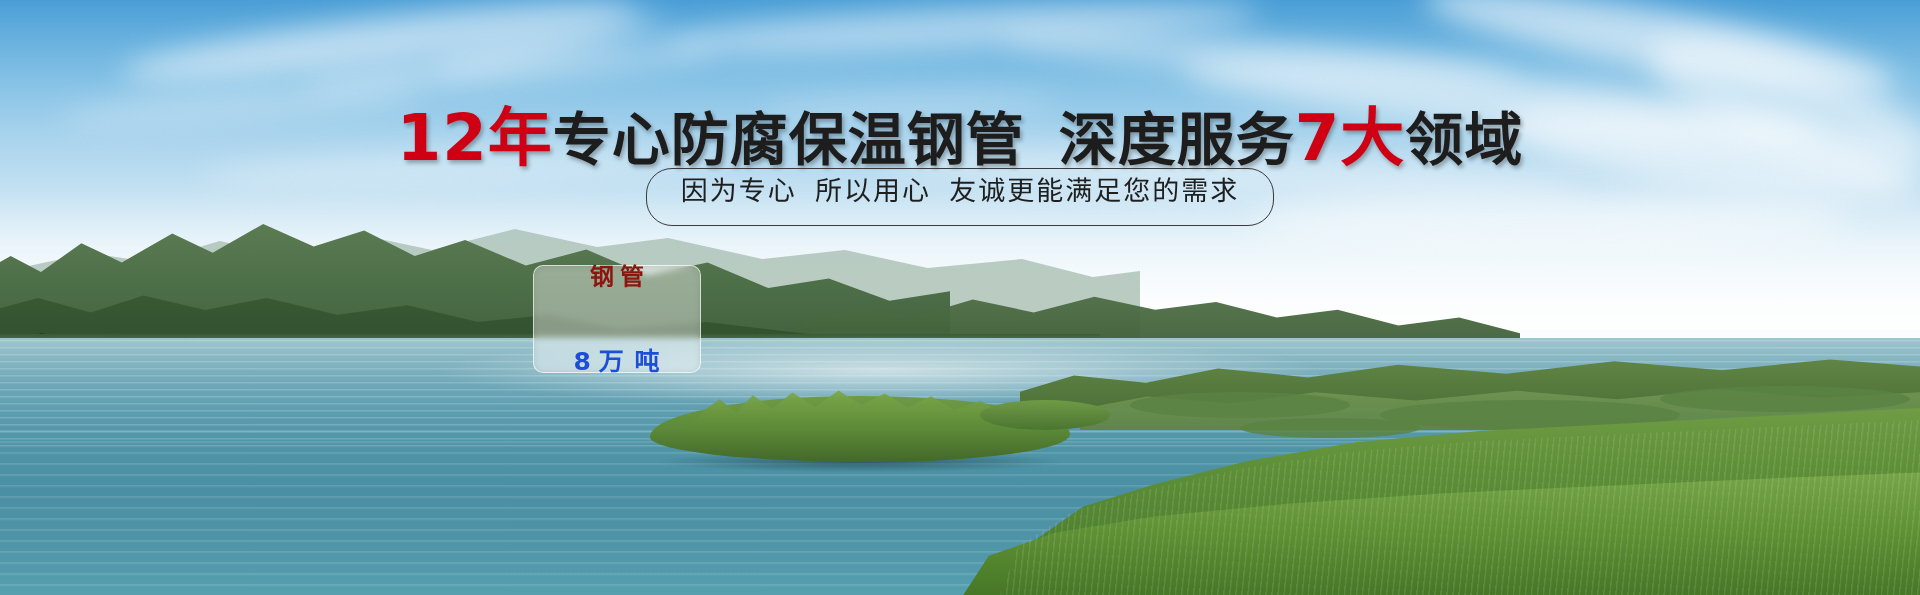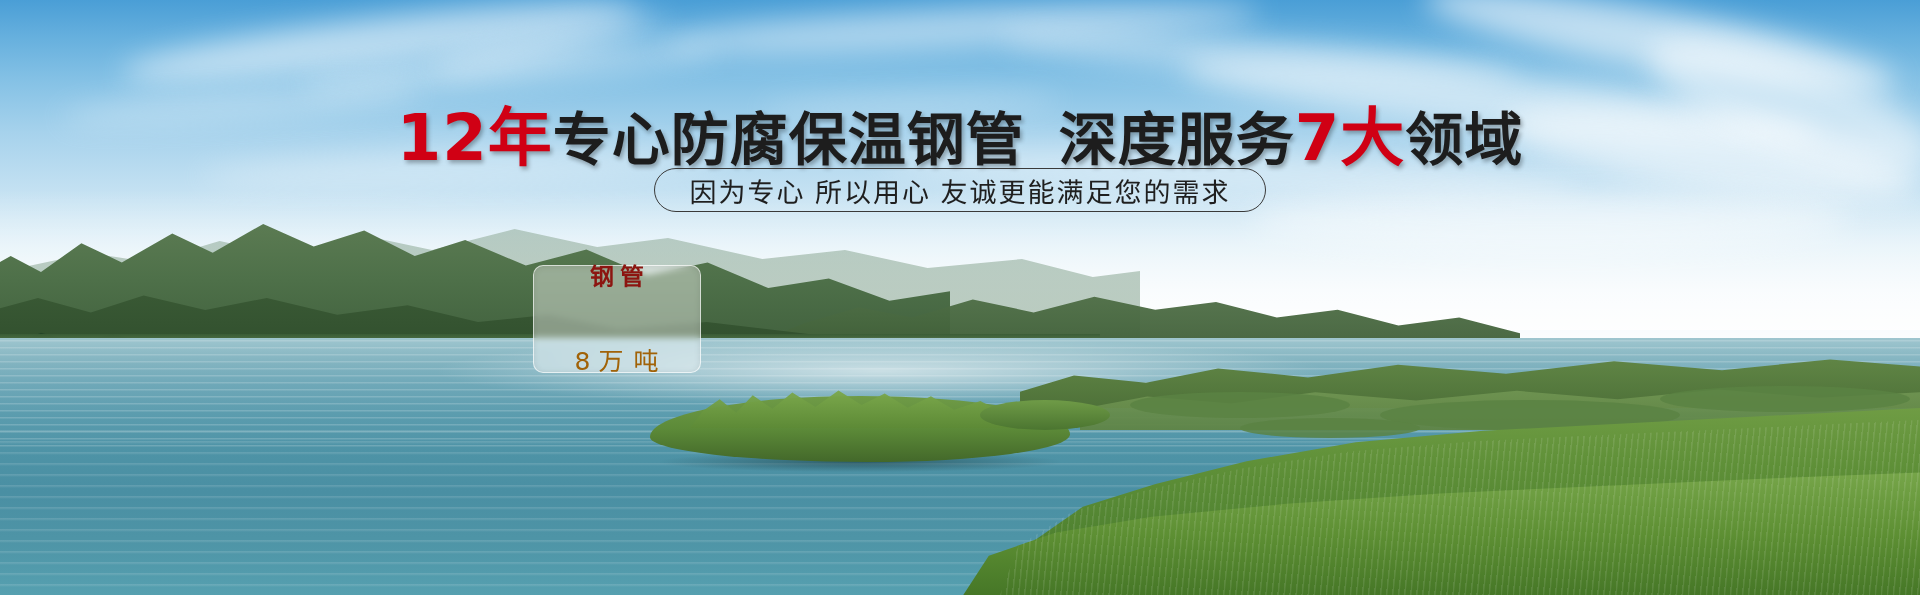--- a/index.html
+++ b/index.html
@@ -195,22 +195,22 @@
   .hl-dark{color:#1d1d1d;}
   .hl-gap{display:inline-block;width:34px;}
 
   .subtitle-wrap{
     position:absolute;left:0;top:168px;width:1920px;text-align:center;
   }
   .subtitle{
     display:inline-block;
     border:1.5px solid #3a3a3a;
     border-radius:26px;
-    padding:8px 34px 2px;
-    font-family:Liberation Sans, sans-serif;
+    padding:8px 34px 16px;
+    font-family:Liberation Mono, monospace;
     font-size:27px;
     font-weight:500;
     color:#1f1f1f;
     letter-spacing:2px;
     line-height:1.2;
     white-space:nowrap;
     background:transparent;
   }
 
   
@@ -238,23 +238,23 @@
   .card-label{
     color:#8c1510;
     font-size:24px;
     font-weight:bold;
     letter-spacing:6px;
     text-indent:6px;
     margin-bottom:12px;
     line-height:1;
   }
   .card-value{
-    color:#a16207;
+    color:#1d4ed8;
     font-size:25px;
-    font-weight:normal;
+    font-weight:bold;
     letter-spacing:1px;
     line-height:1;
   }
   .card-value sup{
     font-size:15px;
     vertical-align:super;
     line-height:0;
   }
   .card-value .sp{display:inline-block;width:7px;}
 </style>

